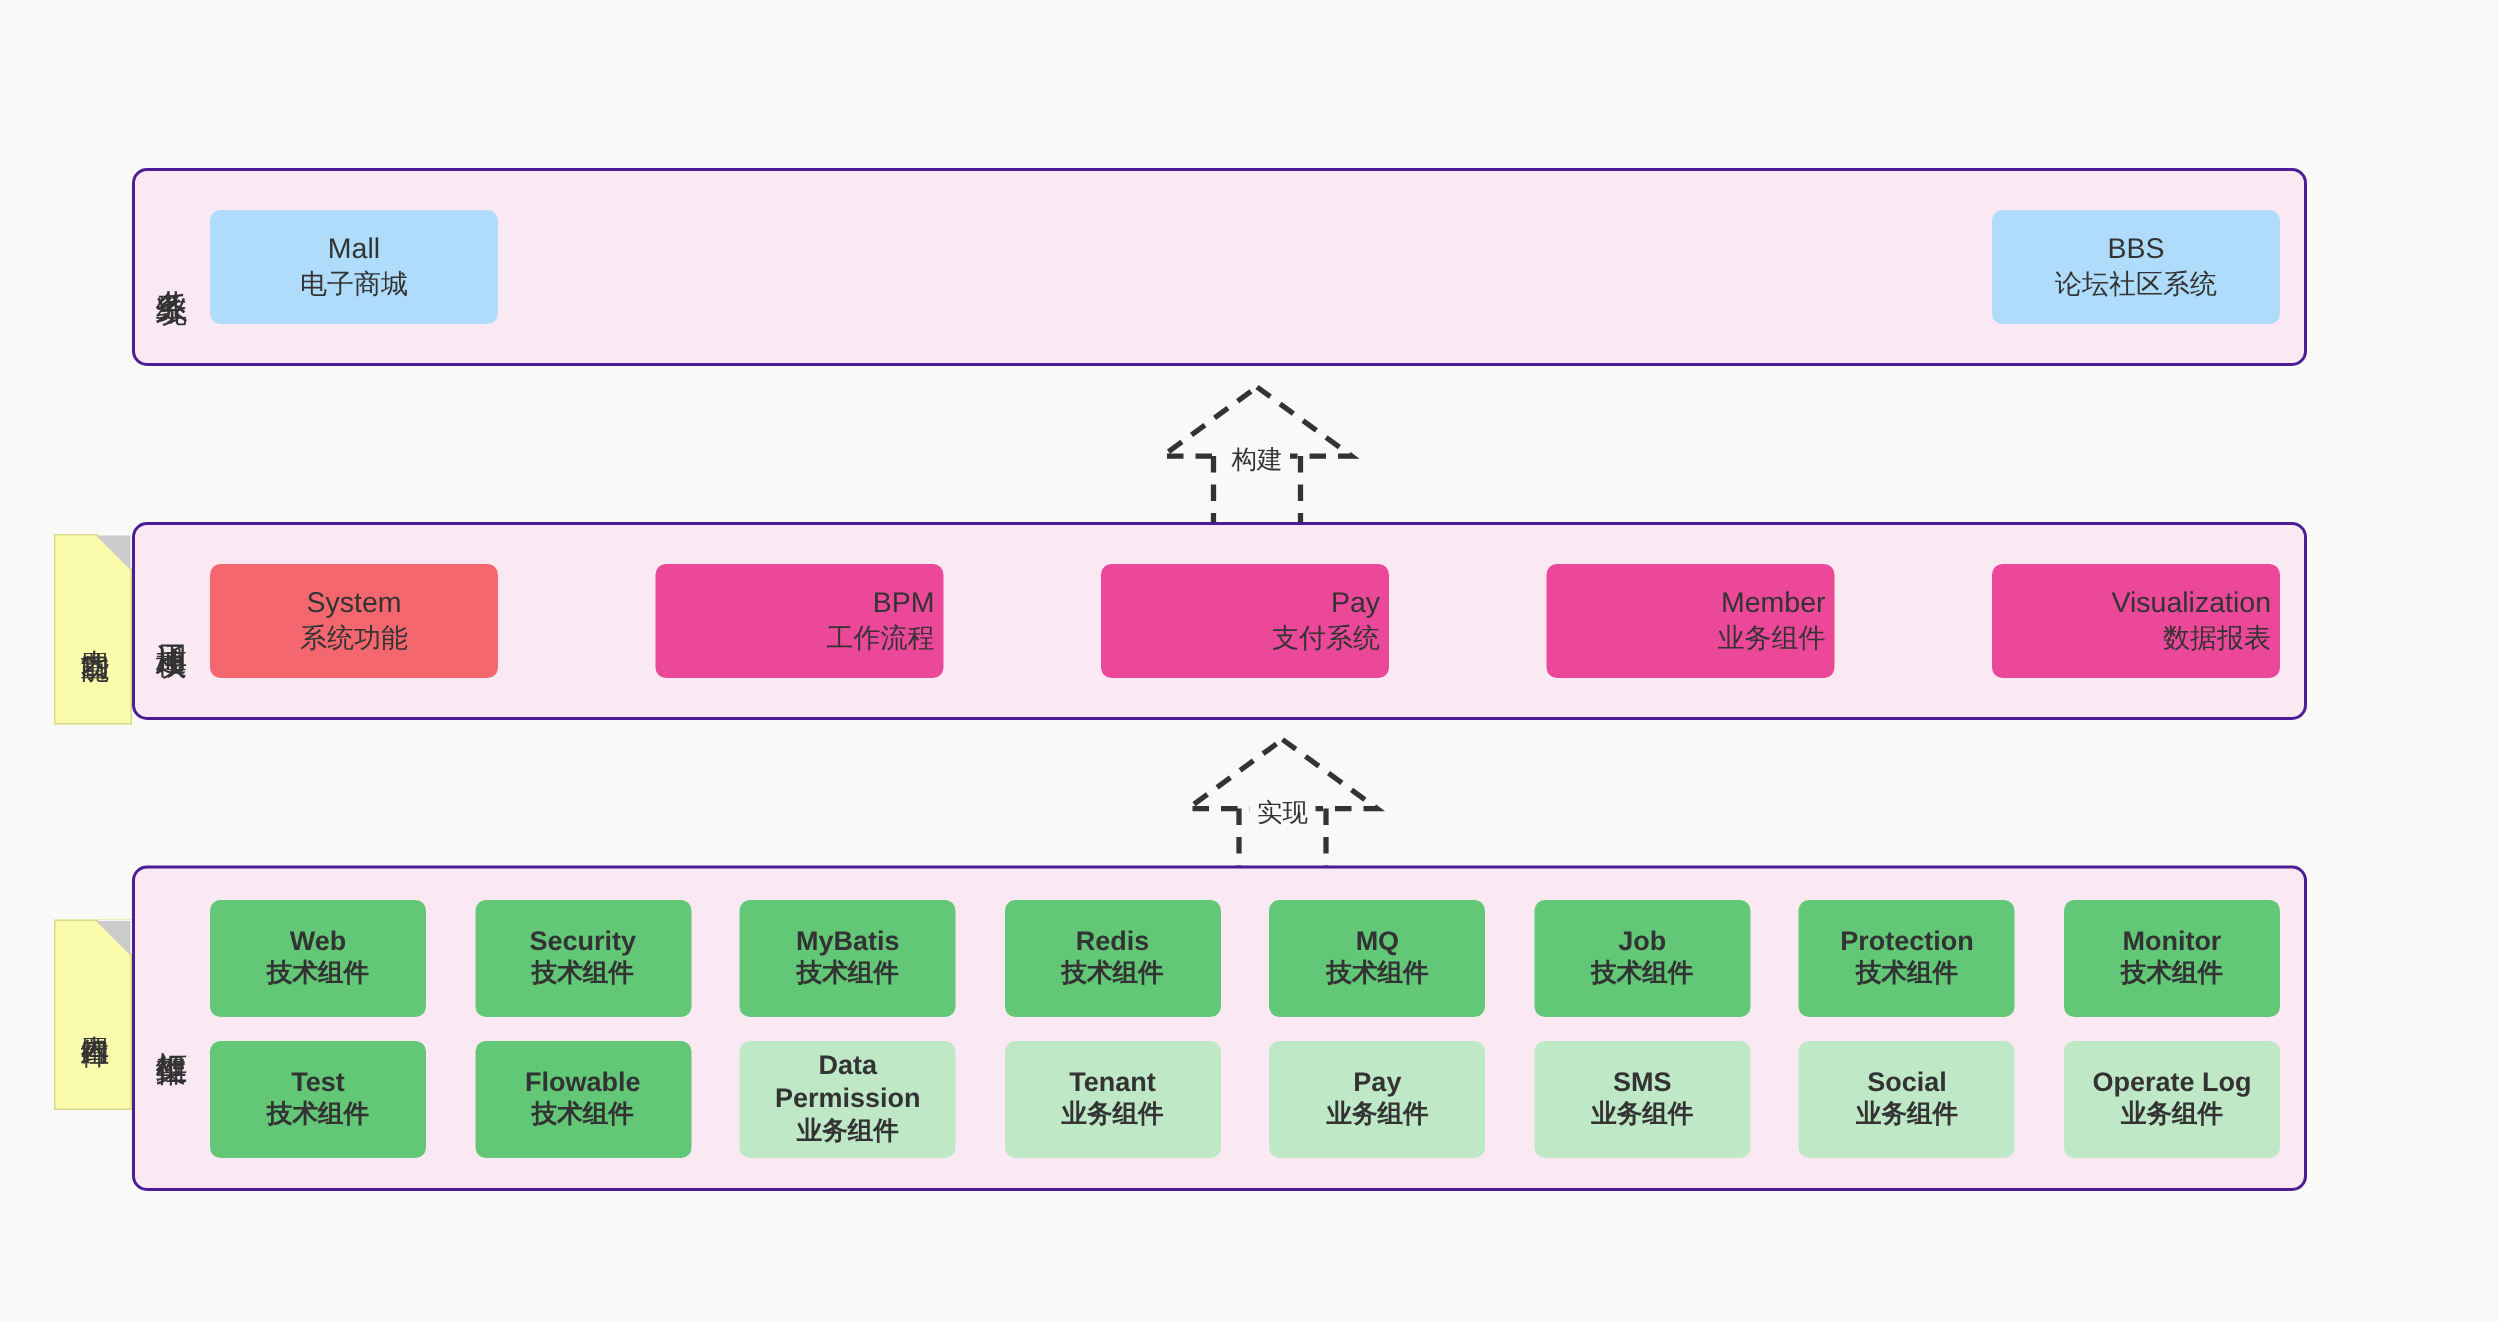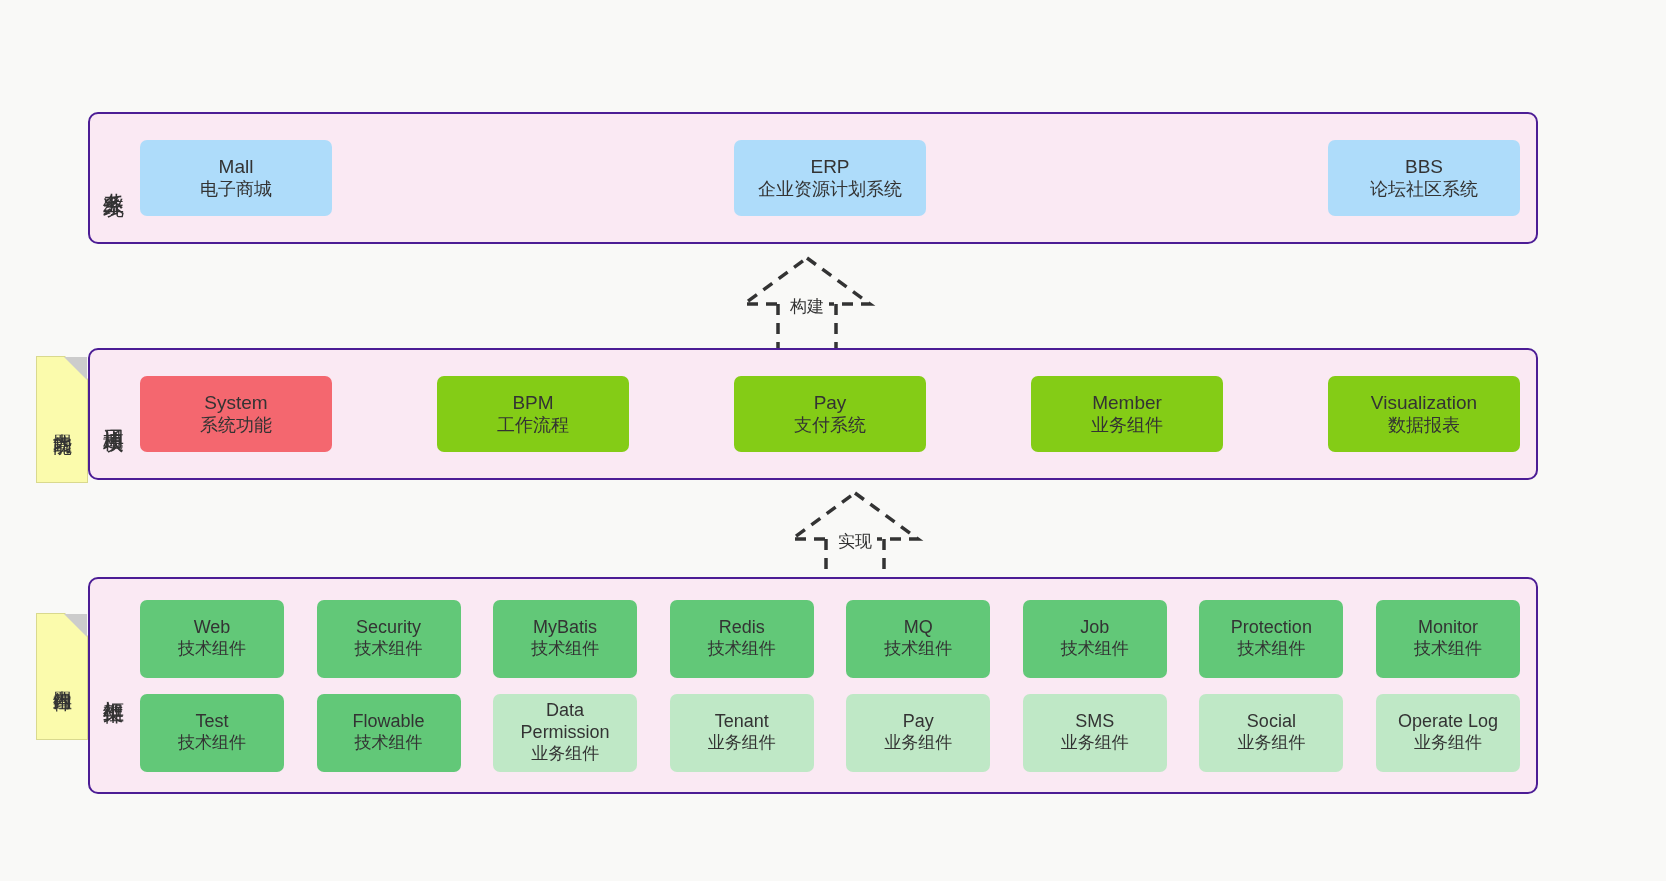--- a/index.html
+++ b/index.html
@@ -63,41 +63,42 @@
     text-align: center;
     line-height: 1.22;
     color: #333;
     padding: 4px 6px;
   }
   .card .t1 { font-size: 19px; }
   .card .t2 { font-size: 18px; }
 
   .blue  { background: #aedcfa; }
   .red   { background: #f4676f; }
-  .pink  { background: #84cc16; }
+  .pink  { background: #ec4899; align-items: flex-end; }
   .green { background: #62c878; }
   .lgreen{ background: #bfe8c6; }
 
   
   #layer-business { left: 88px; top: 112px; width: 1450px; height: 132px; }
   #layer-business .layer-body { padding-left: 4px; }
   #layer-business .card { width: 192px; height: 76px; }
 
   
   #layer-modules { left: 88px; top: 348px; width: 1450px; height: 132px; }
   #layer-modules .layer-body { padding-left: 4px; }
   #layer-modules .card { width: 192px; height: 76px; }
 
   
   #layer-framework { left: 88px; top: 577px; width: 1450px; height: 217px; }
   #layer-framework .layer-body {
     flex-direction: column;
     justify-content: center;
     gap: 16px;
     padding-left: 4px;
+    font-weight: bold;
   }
   #layer-framework .grid-row {
     display: flex;
     align-items: center;
     justify-content: space-between;
     width: 100%;
   }
   #layer-framework .card { width: 144px; height: 78px; }
   #layer-framework .card .t1 { font-size: 18px; }
   #layer-framework .card .t2 { font-size: 17px; }
@@ -151,44 +152,40 @@
     position: absolute;
     left: 50%;
     transform: translateX(-50%);
     top: 40px;
     background: #f9f9f7;
     padding: 1px 5px;
     font-size: 17px;
     color: #333;
     white-space: nowrap;
   }
-  #connector-build     { left: 722px; top: 254px; }
+  #connector-build     { left: 753px; top: 254px; }
   #connector-implement { left: 770px; top: 489px; }
 </style>
 </head>
 <body>
 
 <div class="canvas">
 
   <div class="sticky" id="sticky-modules">内置功能</div>
 
   <div class="sticky" id="sticky-framework">内置组件</div>
 
   <div class="layer" id="layer-business">
     <div class="layer-title">业务系统</div>
     <div class="layer-body">
       <div class="card blue">
         <span class="t1">Mall</span>
         <span class="t2">电子商城</span>
       </div>
       <div class="card blue">
-        <span class="t1">ERP</span>
-        <span class="t2">企业资源计划系统</span>
-      </div>
-      <div class="card blue">
         <span class="t1">BBS</span>
         <span class="t2">论坛社区系统</span>
       </div>
     </div>
   </div>
 
   <div class="connector" id="connector-build">
     <svg width="170" height="100" viewBox="0 0 170 100" fill="none">
       <path d="M85 4 L148 50 L22 50 Z" stroke="#333" stroke-width="3.5" stroke-dasharray="11 8" fill="#f9f9f7"></path>
       <path d="M56 50 L56 98 M114 50 L114 98 M56 98 L114 98" stroke="#333" stroke-width="3.5" stroke-dasharray="11 8" fill="none"></path>

